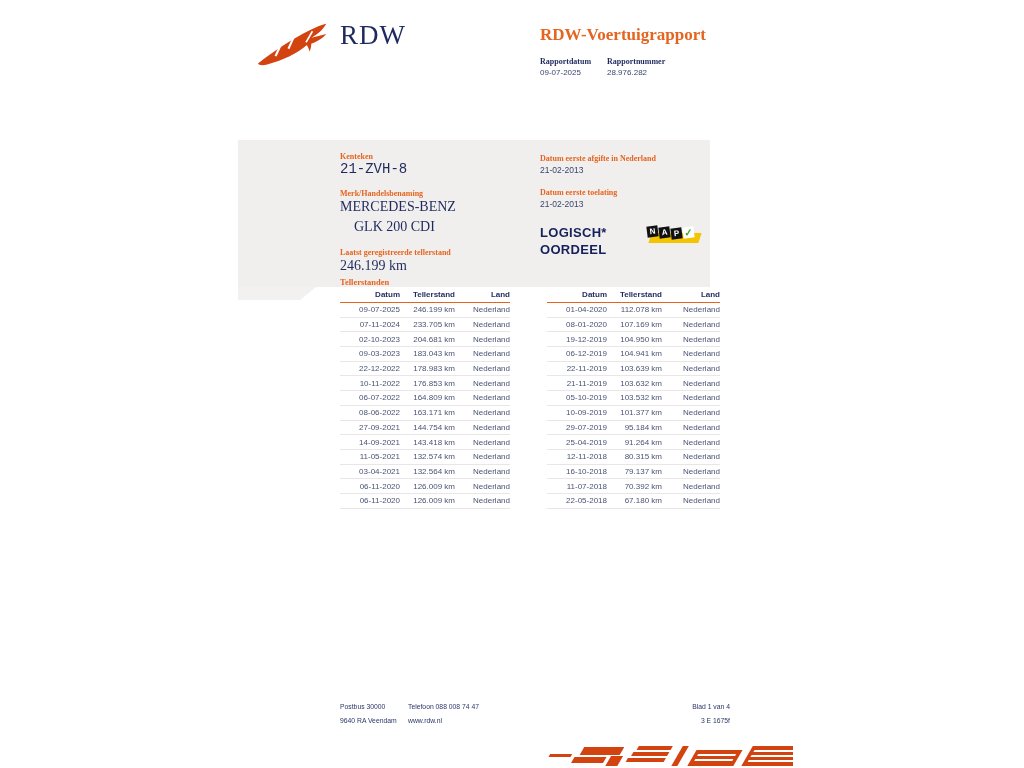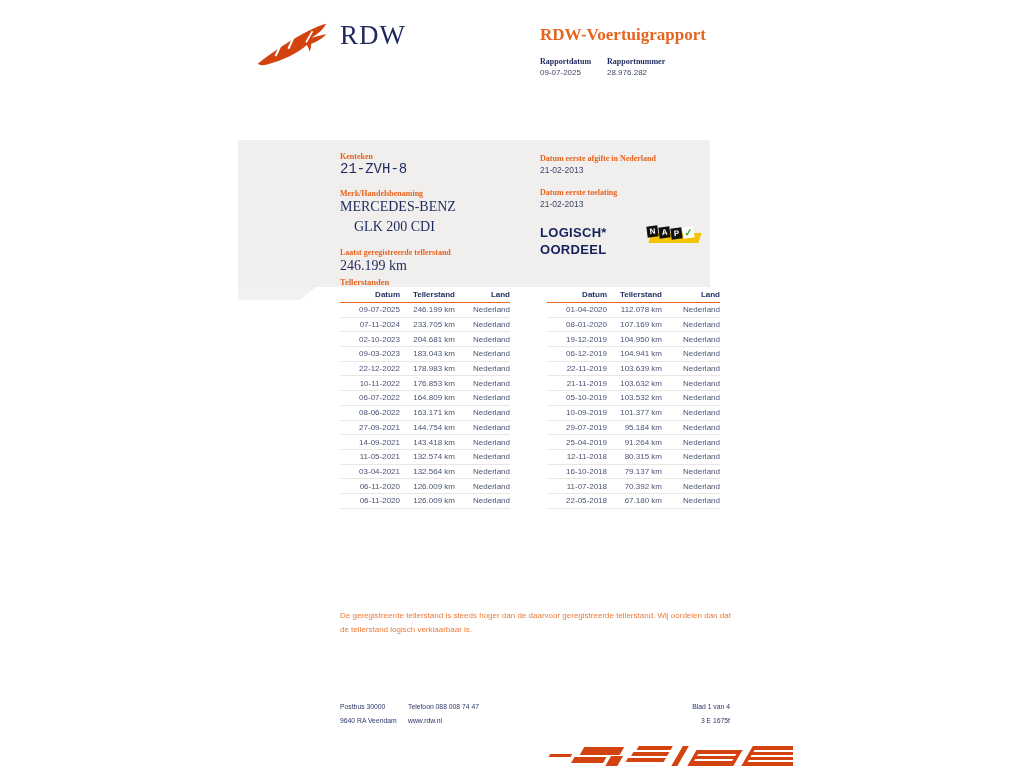--- a/index.html
+++ b/index.html
@@ -295,21 +295,20 @@
         </div>
         <div class="trow">
           <span class="c-datum">22-05-2018</span>
           <span class="c-tellerstand">67.180 km</span>
           <span class="c-land">Nederland</span>
         </div>
       </div>
   </div>
 
   <div class="footnote">
-    <div class="footnote-body">De geregistreerde tellerstand is steeds hoger dan de daarvoor geregistreerde tellerstand. Wij oordelen dan dat de tellerstand logisch verklaarbaar is.</div>
   </div>
 
   <div class="pfooter">
     <div class="pf-col1">
       <div>Postbus 30000</div>
       <div>9640 RA Veendam</div>
     </div>
     <div class="pf-col2">
       <div>Telefoon 088 008 74 47</div>
       <div>www.rdw.nl</div>

